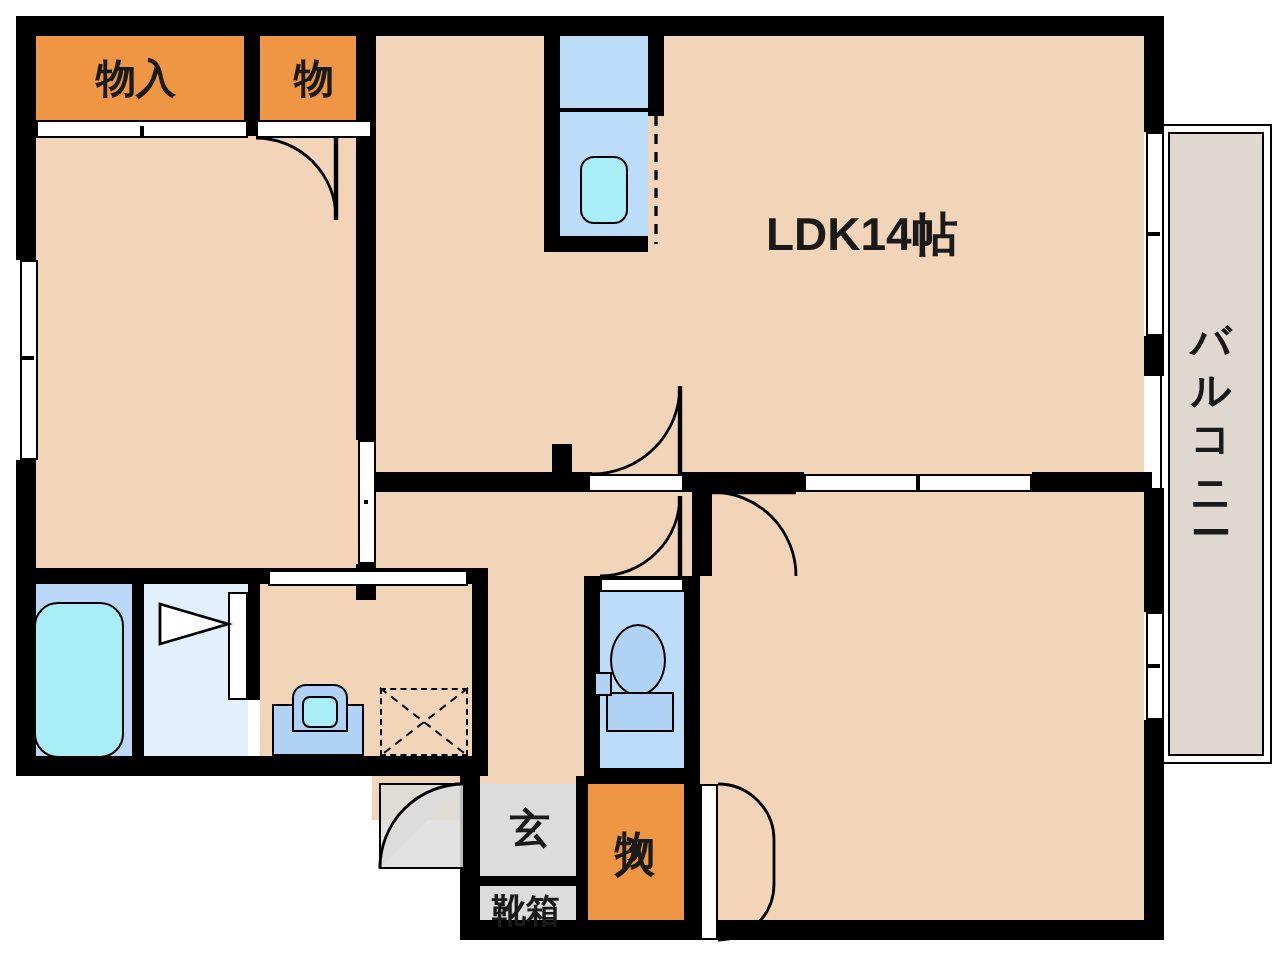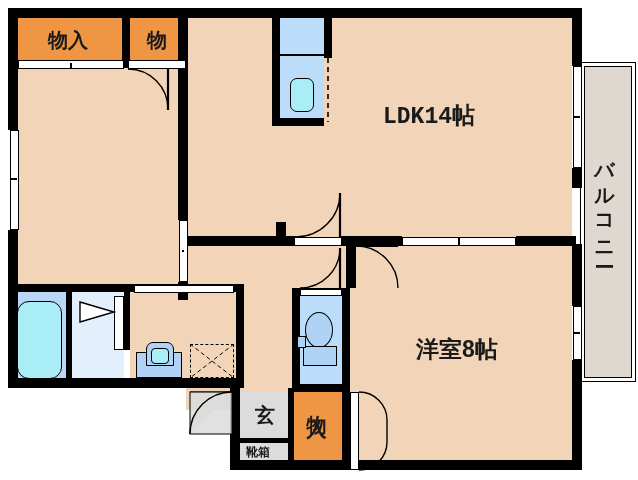--- a/index.html
+++ b/index.html
@@ -207,24 +207,23 @@
     <line x1="190" y1="344" x2="234" y2="378" stroke="#000" stroke-width="1" stroke-dasharray="4,3"></line>
     <line x1="234" y1="344" x2="190" y2="378" stroke="#000" stroke-width="1" stroke-dasharray="4,3"></line>
 
     <line x1="183" y1="250" x2="183" y2="252" stroke="#000" stroke-width="2"></line>
   </svg>
 
   <div class="lbl lbl-closet" style="left:48px;top:30px;">物入</div>
   <div class="lbl lbl-closet" style="left:147px;top:30px;">物</div>
 
 
-  <div class="lbl lbl-ldk" style="left:383px;top:106px;font-family:Liberation Mono, monospace;">LDK14帖</div>
-
-  <div class="lbl lbl-room" style="left:416px;top:338px;">洋室8帖</div>
+  <div class="lbl lbl-ldk" style="left:383px;top:106px;">LDK14帖</div>
+
 
   <div class="lbl lbl-closet" style="left:307px;top:399px;writing-mode:vertical-rl;text-orientation:upright;letter-spacing:2px;">物入</div>
 
   <div class="lbl lbl-closet" style="left:255px;top:405px;">玄</div>
-  <div class="lbl lbl-small" style="left:246px;top:447px;font-size:12px;font-family:Liberation Mono, monospace;">靴箱</div>
+  <div class="lbl lbl-small" style="left:246px;top:447px;font-size:17px;">靴箱</div>
 
   <div class="lbl lbl-vert" style="left:595px;top:148px;">バルコニー</div>
 
 </div>
 
 </body></html>

